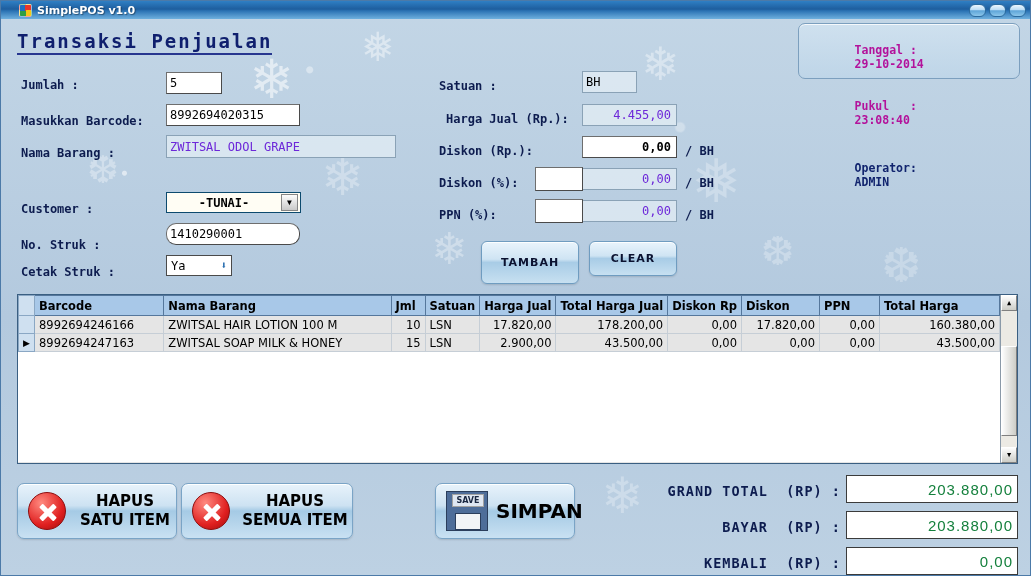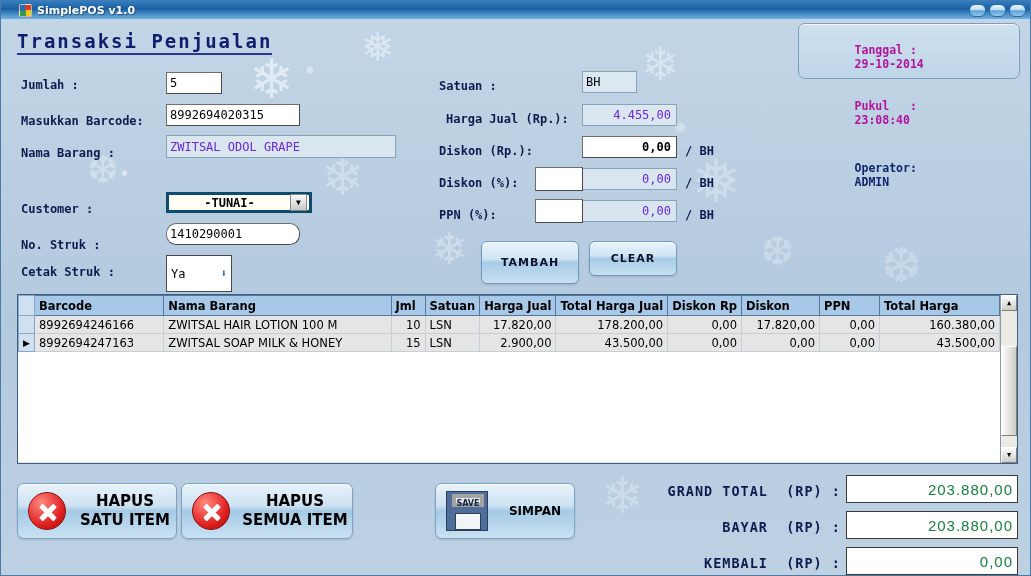--- a/index.html
+++ b/index.html
@@ -56,29 +56,29 @@
   .lbl { position:absolute; font-size:12px; font-weight:bold; color:#0d1c4f; white-space:pre; }
   .fld { position:absolute; background:#fff; border:1px solid #4a4a4a;
          border-top-color:#6e6e6e; border-left-color:#6e6e6e;
          font-size:12px; font-family:"DejaVu Sans Mono", monospace;
          color:#000; padding:1px 3px; display:flex; align-items:center; }
   .fld.ro { background:rgba(236,243,249,.62); color:#6d28d9; border-color:#8aa2b6; }
   .fld.right { justify-content:flex-end; padding-right:5px; }
   .suffix { position:absolute; font-size:12px; font-weight:bold; color:#0d1c4f; }
 
   
-  #customer { position:absolute; left:165px; top:191px; width:146px; height:21px;
-    background:#fffdf4; border:3px solid #0c4a6e; display:flex; align-items:center;
+  #customer { position:absolute; left:165px; top:191px; width:135px; height:21px;
+    background:#fffdf4; border:1px solid #0c4a6e; display:flex; align-items:center;
     font-size:12px; }
   #customer .cval { flex:1; text-align:center; font-weight:bold; }
   #customer .carrow { width:17px; height:17px; margin-right:2px;
     background:linear-gradient(#fdfdfd,#c9c9c9); border:1px solid #868686;
     display:flex; align-items:center; justify-content:center; font-size:8px; color:#000; }
   
-  #cetak { position:absolute; left:165px; top:254px; width:66px; height:37px;
+  #cetak { position:absolute; left:165px; top:254px; width:66px; height:21px;
     background:#fff; border:1px solid #4a4a4a; display:flex; align-items:center;
     padding-left:4px; font-size:12px; }
   #cetak .ar { margin-left:auto; margin-right:4px; color:#2a6fb0; font-size:11px; }
 
   
   .gbtn { position:absolute; border:1px solid #6f9cc0; border-radius:6px;
     background:linear-gradient(#e9f4fc 0%, #cfe4f3 42%, #a8cce6 50%, #c7e0f1 100%);
     box-shadow:inset 0 1px 0 #ffffffdd, 0 1px 2px #00000022;
     display:flex; align-items:center; justify-content:center;
     font-size:11px; font-weight:bold; color:#0b1230;
@@ -119,21 +119,21 @@
     border:1px solid #8d0c0c; position:relative; }
   .xicon::before, .xicon::after { content:""; position:absolute; left:9px; top:17px;
     width:20px; height:5px; background:#fff; border-radius:1px; }
   .xicon::before { transform:rotate(45deg); }
   .xicon::after  { transform:rotate(-45deg); }
   .btxt { font-family:"DejaVu Sans", sans-serif; font-weight:bold; font-size:15px;
           color:#000; line-height:19px; text-align:center; flex:1; }
   .saveicon { width:42px; height:40px; flex:none; background:#4e6d99;
     border:1px solid #2b3e5c; position:relative; }
   .saveicon .lbltop { position:absolute; left:5px; top:2px; width:32px; height:13px;
-    background:#dfe7f2; border:4px solid #a3a3a3; font-size:8px; font-weight:bold;
+    background:#dfe7f2; border:1px solid #a3a3a3; font-size:8px; font-weight:bold;
     font-family:"DejaVu Sans", sans-serif; text-align:center; line-height:12px; color:#1a2740; }
   .saveicon .shut { position:absolute; left:8px; bottom:0; width:26px; height:17px;
     background:#f2f4f7; border:1px solid #2b3e5c; }
 
   
   .tlabel { position:absolute; font-size:13.5px; font-weight:bold; color:#0d1c4f;
             white-space:pre; text-align:right; letter-spacing:1px; }
   .tfield { position:absolute; background:#fff; border:1px solid #3b3b3b;
     font-size:15px; font-family:Liberation Sans, sans-serif; color:#15803d;
     display:flex; align-items:center; justify-content:flex-end; padding-right:4px;
@@ -304,21 +304,21 @@
       <div>HAPUS</div>
       <div>SEMUA ITEM</div>
     </div>
   </div>
 
   <div class="bigbtn" style="left:434px;top:482px;width:140px;">
     <div class="saveicon">
       <div class="lbltop">SAVE</div>
       <div class="shut"></div>
     </div>
-    <div class="btxt" style="font-size:12px;">SIMPAN</div>
+    <div class="btxt" style="font-size:20px;">SIMPAN</div>
   </div>
 
   <div class="tlabel" style="left:600px;top:482px;width:240px;">GRAND TOTAL  (RP) :</div>
   <div class="tfield" style="left:845px;top:474px;width:172px;height:28px;">203.880,00</div>
 
   <div class="tlabel" style="left:600px;top:518px;width:240px;">BAYAR  (RP) :</div>
   <div class="tfield" style="left:845px;top:510px;width:172px;height:28px;">203.880,00</div>
 
   <div class="tlabel" style="left:600px;top:554px;width:240px;">KEMBALI  (RP) :</div>
   <div class="tfield" style="left:845px;top:546px;width:172px;height:28px;">0,00</div>

